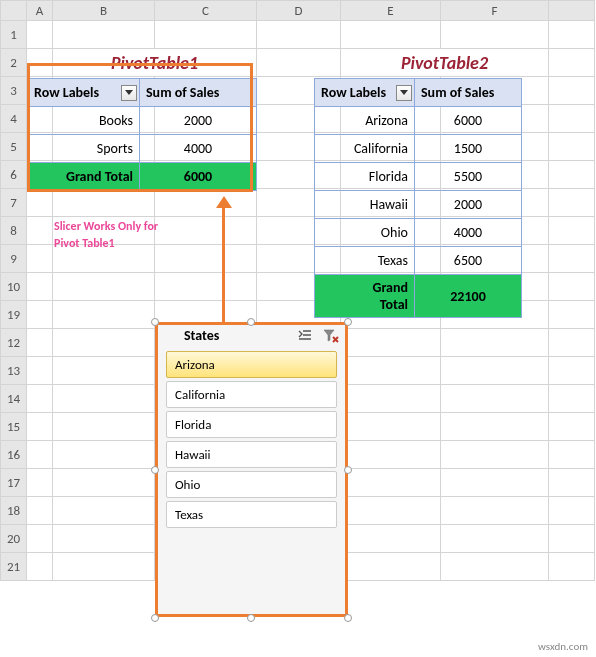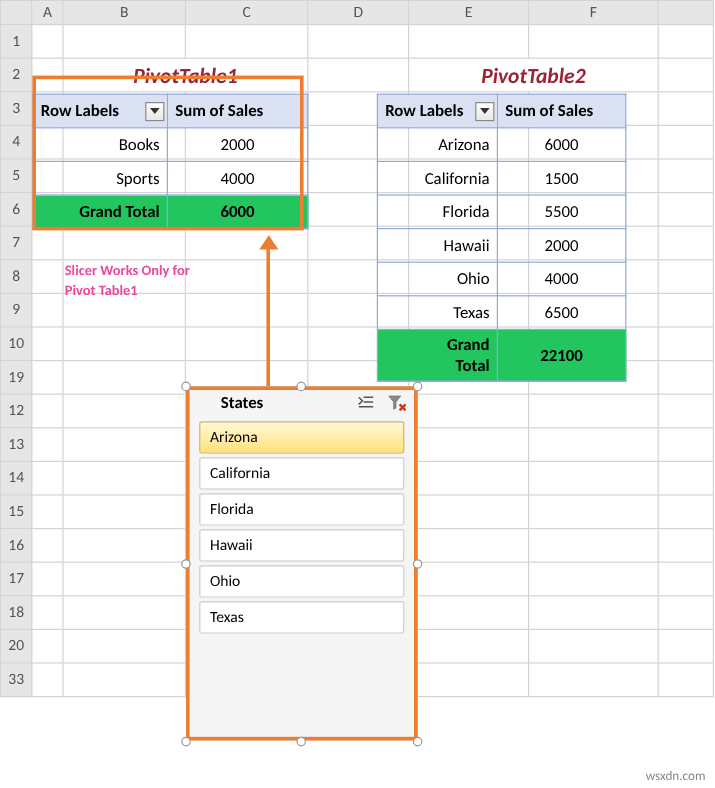--- a/index.html
+++ b/index.html
@@ -245,21 +245,21 @@
         <th class="rowhead">20</th>
         <td class="cell colA"></td>
         <td class="cell colB"></td>
         <td class="cell colC"></td>
         <td class="cell colD"></td>
         <td class="cell colE"></td>
         <td class="cell colF"></td>
         <td class="cell colG"></td>
       </tr>
   <tr>
-        <th class="rowhead">33</th>
+        <th class="rowhead">21</th>
         <td class="cell colA"></td>
         <td class="cell colB"></td>
         <td class="cell colC"></td>
         <td class="cell colD"></td>
         <td class="cell colE"></td>
         <td class="cell colF"></td>
         <td class="cell colG"></td>
       </tr>
 </tbody>
   </table>

